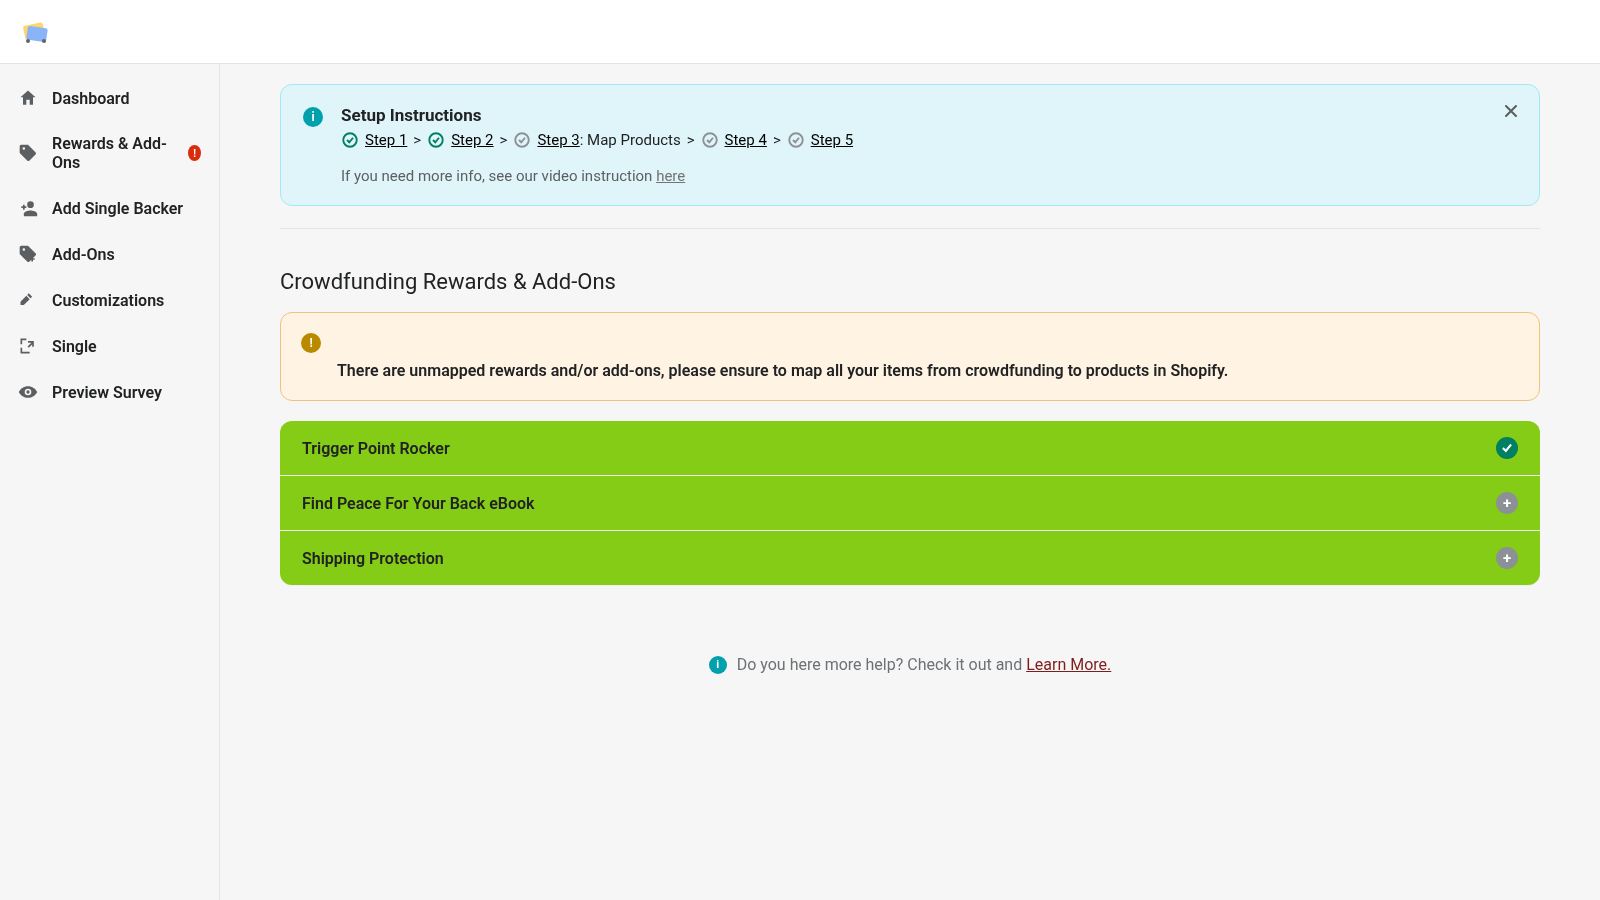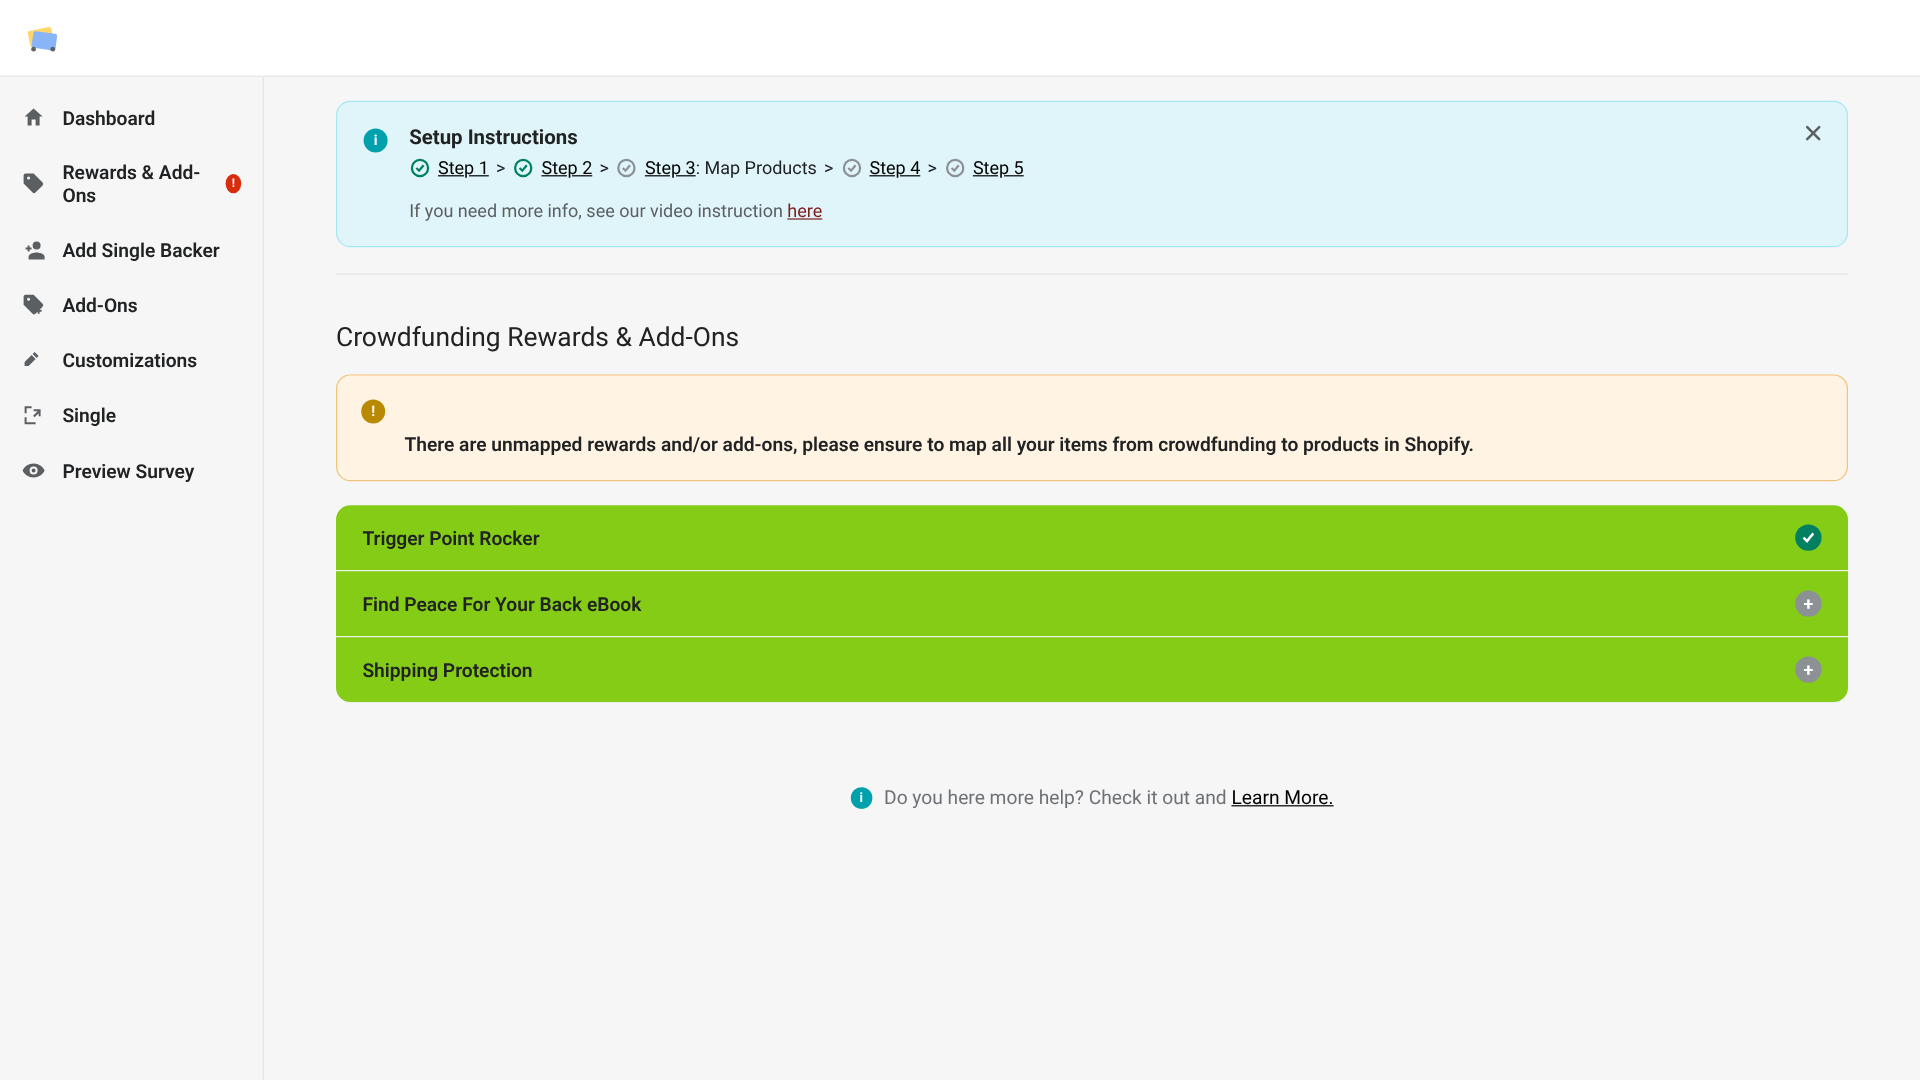--- a/index.html
+++ b/index.html
@@ -22,40 +22,40 @@
 
 .banner { border:1px solid #a4e8f2; background:#e0f5f9; border-radius:12px; padding:20px 22px; display:flex; gap:18px; position:relative; }
 .banner .info-dot { width:20px; height:20px; border-radius:50%; background:#00a0ac; display:flex; align-items:center; justify-content:center; color:#fff; font-size:12px; font-weight:700; flex-shrink:0; margin-top:2px; }
 .banner h3 { font-size:17px; font-weight:700; margin-bottom:6px; }
 .banner p { font-size:15px; color:#5c5f62; margin-bottom:18px; }
 .banner .close { position:absolute; right:18px; top:16px; cursor:pointer; color:#5c5f62; }
 .steps { font-size:15px; color:#202223; display:flex; flex-wrap:wrap; gap:6px; align-items:center; margin-bottom:18px; }
 .steps a { color:#000000; text-decoration:underline; }
 .step-check { width:18px; height:18px; display:inline-flex; align-items:center; justify-content:center; }
 .video-line { font-size:15px; color:#5c5f62; }
-.video-line a { color:#7f1d1d; text-decoration:underline; }
+.video-line a { color:#737373; text-decoration:underline; }
 
 hr.sep { border:none; border-top:1px solid #e1e3e5; margin:22px 0; }
 
 .section-title { font-size:22px; font-weight:400; margin-bottom:18px; margin-top:40px; }
 
 
 .warning { border:1px solid #f1c27a; background:#fff4e4; border-radius:12px; padding:18px 20px; display:flex; gap:16px; }
 .warning .warn-dot { width:20px; height:20px; border-radius:50%; background:#b98900; display:flex; align-items:center; justify-content:center; color:#fff; font-size:12px; font-weight:700; flex-shrink:0; margin-top:2px; }
 .warning p { font-size:16px; font-weight:600; line-height:1.45;margin-top:28px; }
 
 
 .item-list { margin-top:20px; border-radius:12px; background:#84cc16; box-shadow:0 1px 0 rgba(0,0,0,.03); overflow:hidden; }
 .list-row { display:flex; align-items:center; justify-content:space-between; padding:16px 22px; border-bottom:1px solid #f1f2f3; font-size:16px; font-weight:600; cursor:pointer; }
 .list-row:last-child { border-bottom:none; }
 .status-ok { width:22px; height:22px; border-radius:50%; background:#008060; display:flex; align-items:center; justify-content:center; color:#fff; }
 .status-add { width:22px; height:22px; border-radius:50%; background:#8c9196; display:flex; align-items:center; justify-content:center; color:#fff; font-size:15px; font-weight:700; }
 
 .help-line { text-align:center; margin-top:70px; font-size:16px; color:#6d7175; display:flex; align-items:center; justify-content:center; gap:10px; }
-.help-line a { color:#000000; }
+.help-line a { color:#7f1d1d; }
 .help-dot { width:18px; height:18px; border-radius:50%; background:#00a0ac; display:flex; align-items:center; justify-content:center; color:#fff; font-size:11px; font-weight:700; }
 </style>
 </head>
 <body>
 
 <div class="topbar">
   <div class="logo">
     <svg width="36" height="36" viewBox="0 0 36 36">
       <rect x="6" y="10" width="20" height="14" rx="2" fill="#ffd66b" transform="rotate(-12 16 17)"></rect>
       <rect x="9" y="13" width="20" height="14" rx="2" fill="#8ab4f8" transform="rotate(8 19 20)"></rect>

